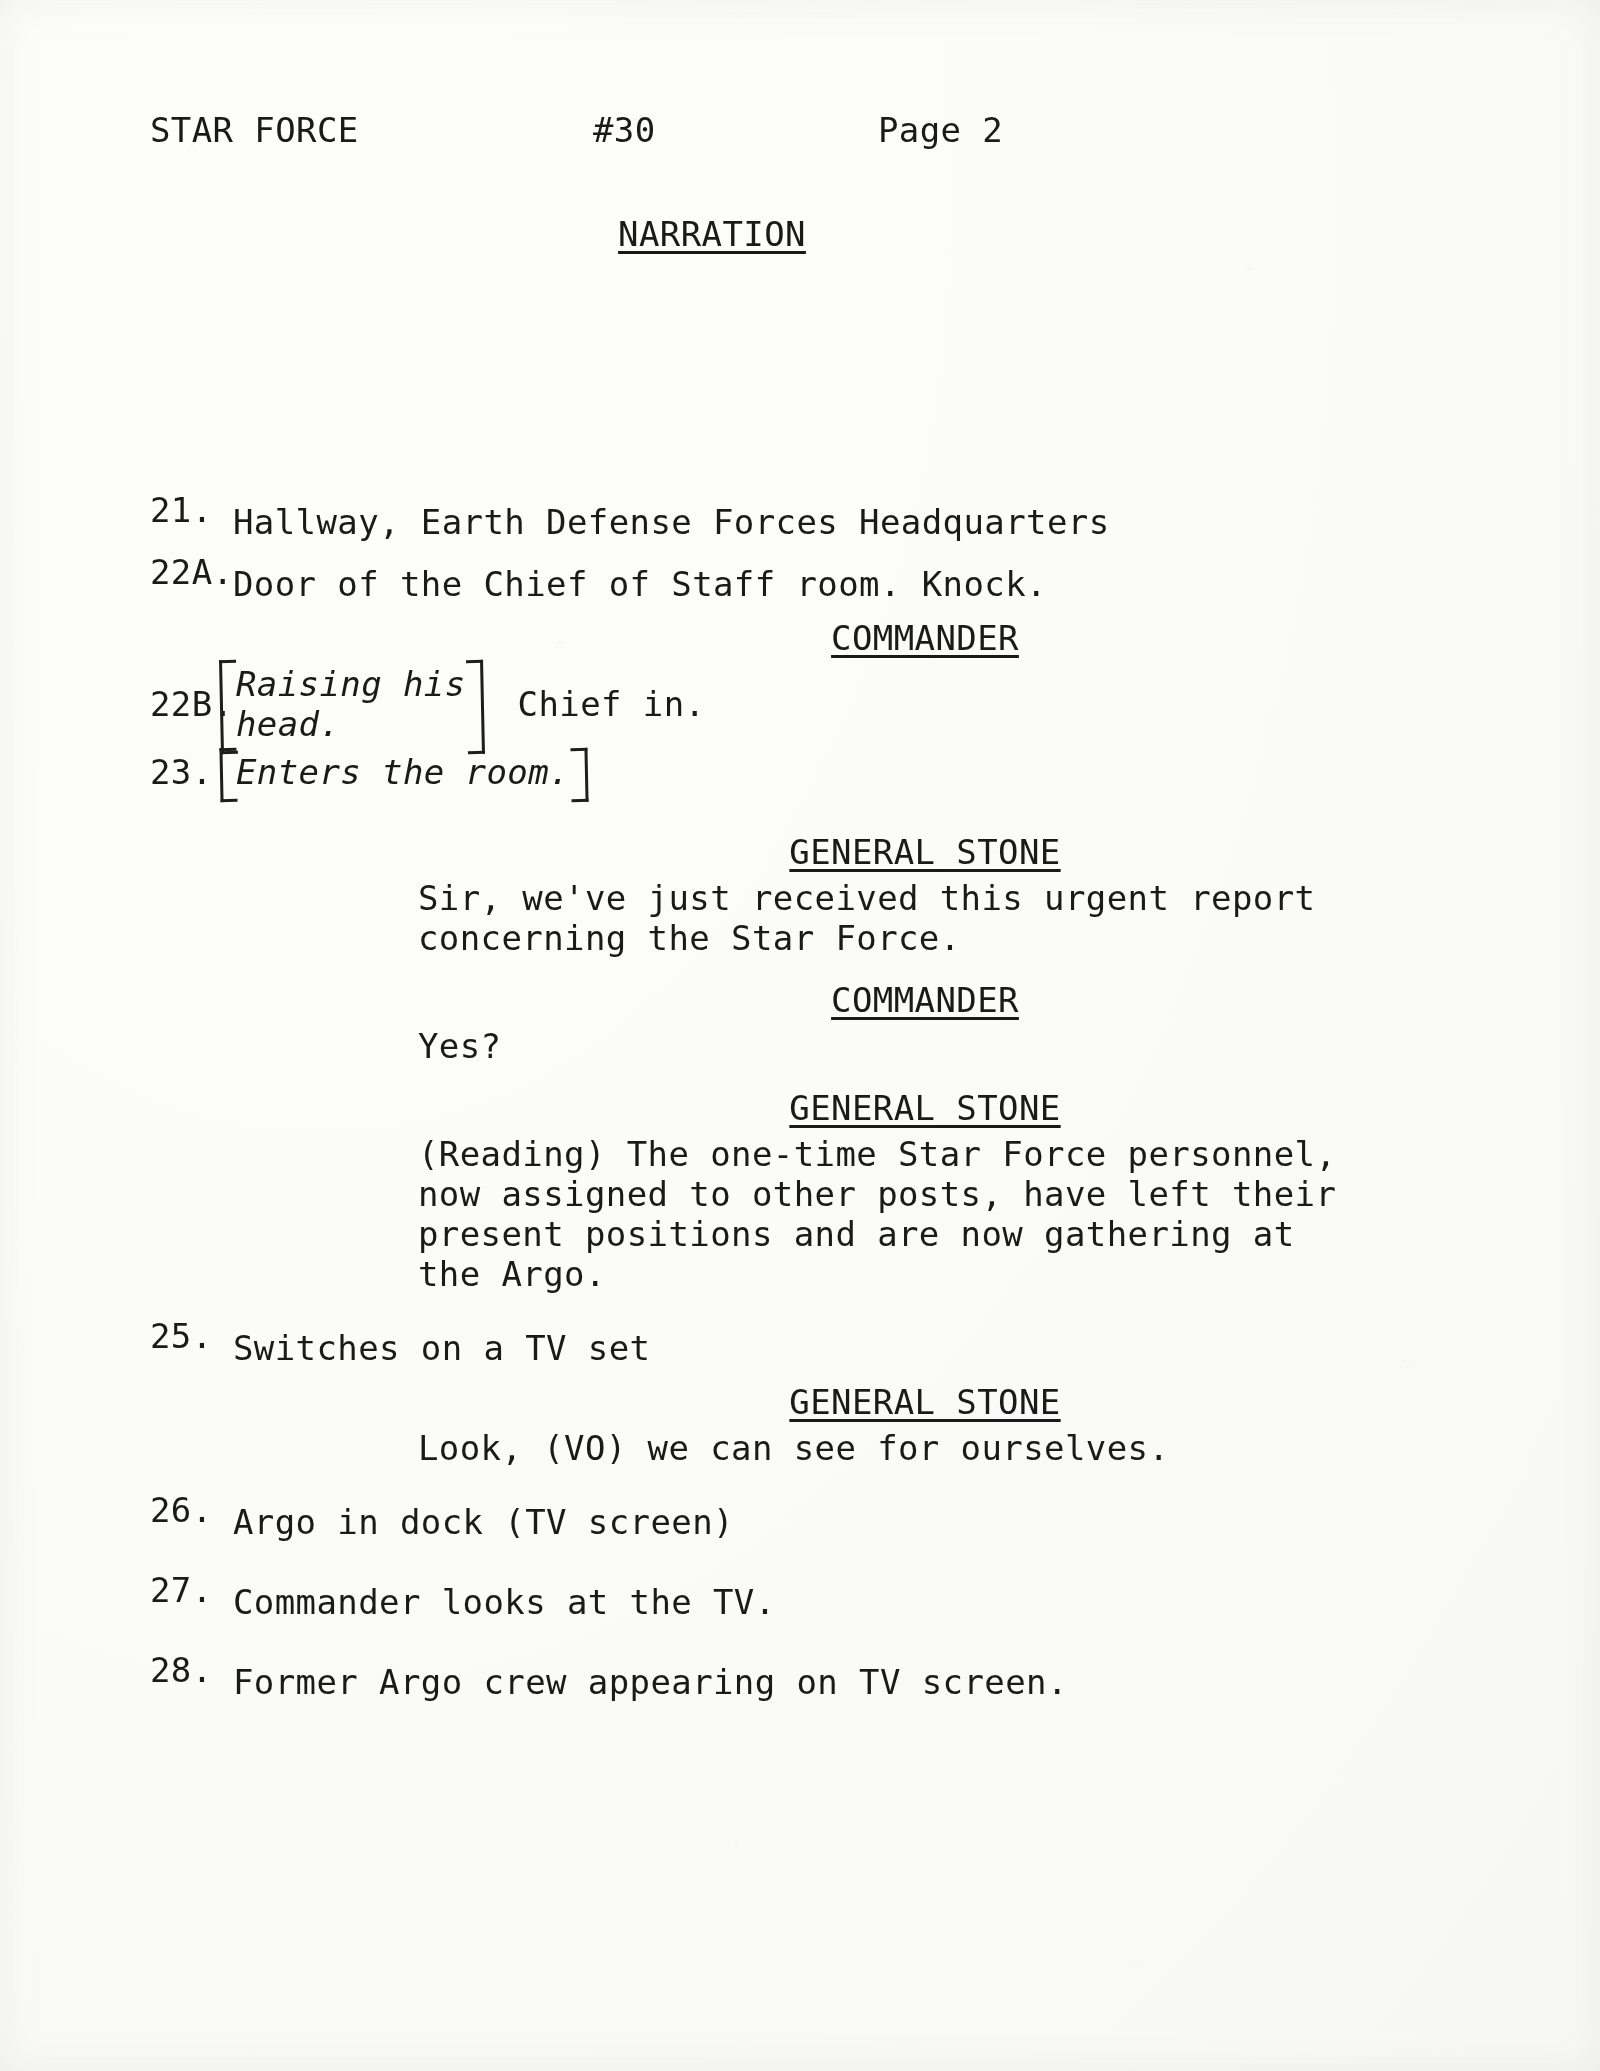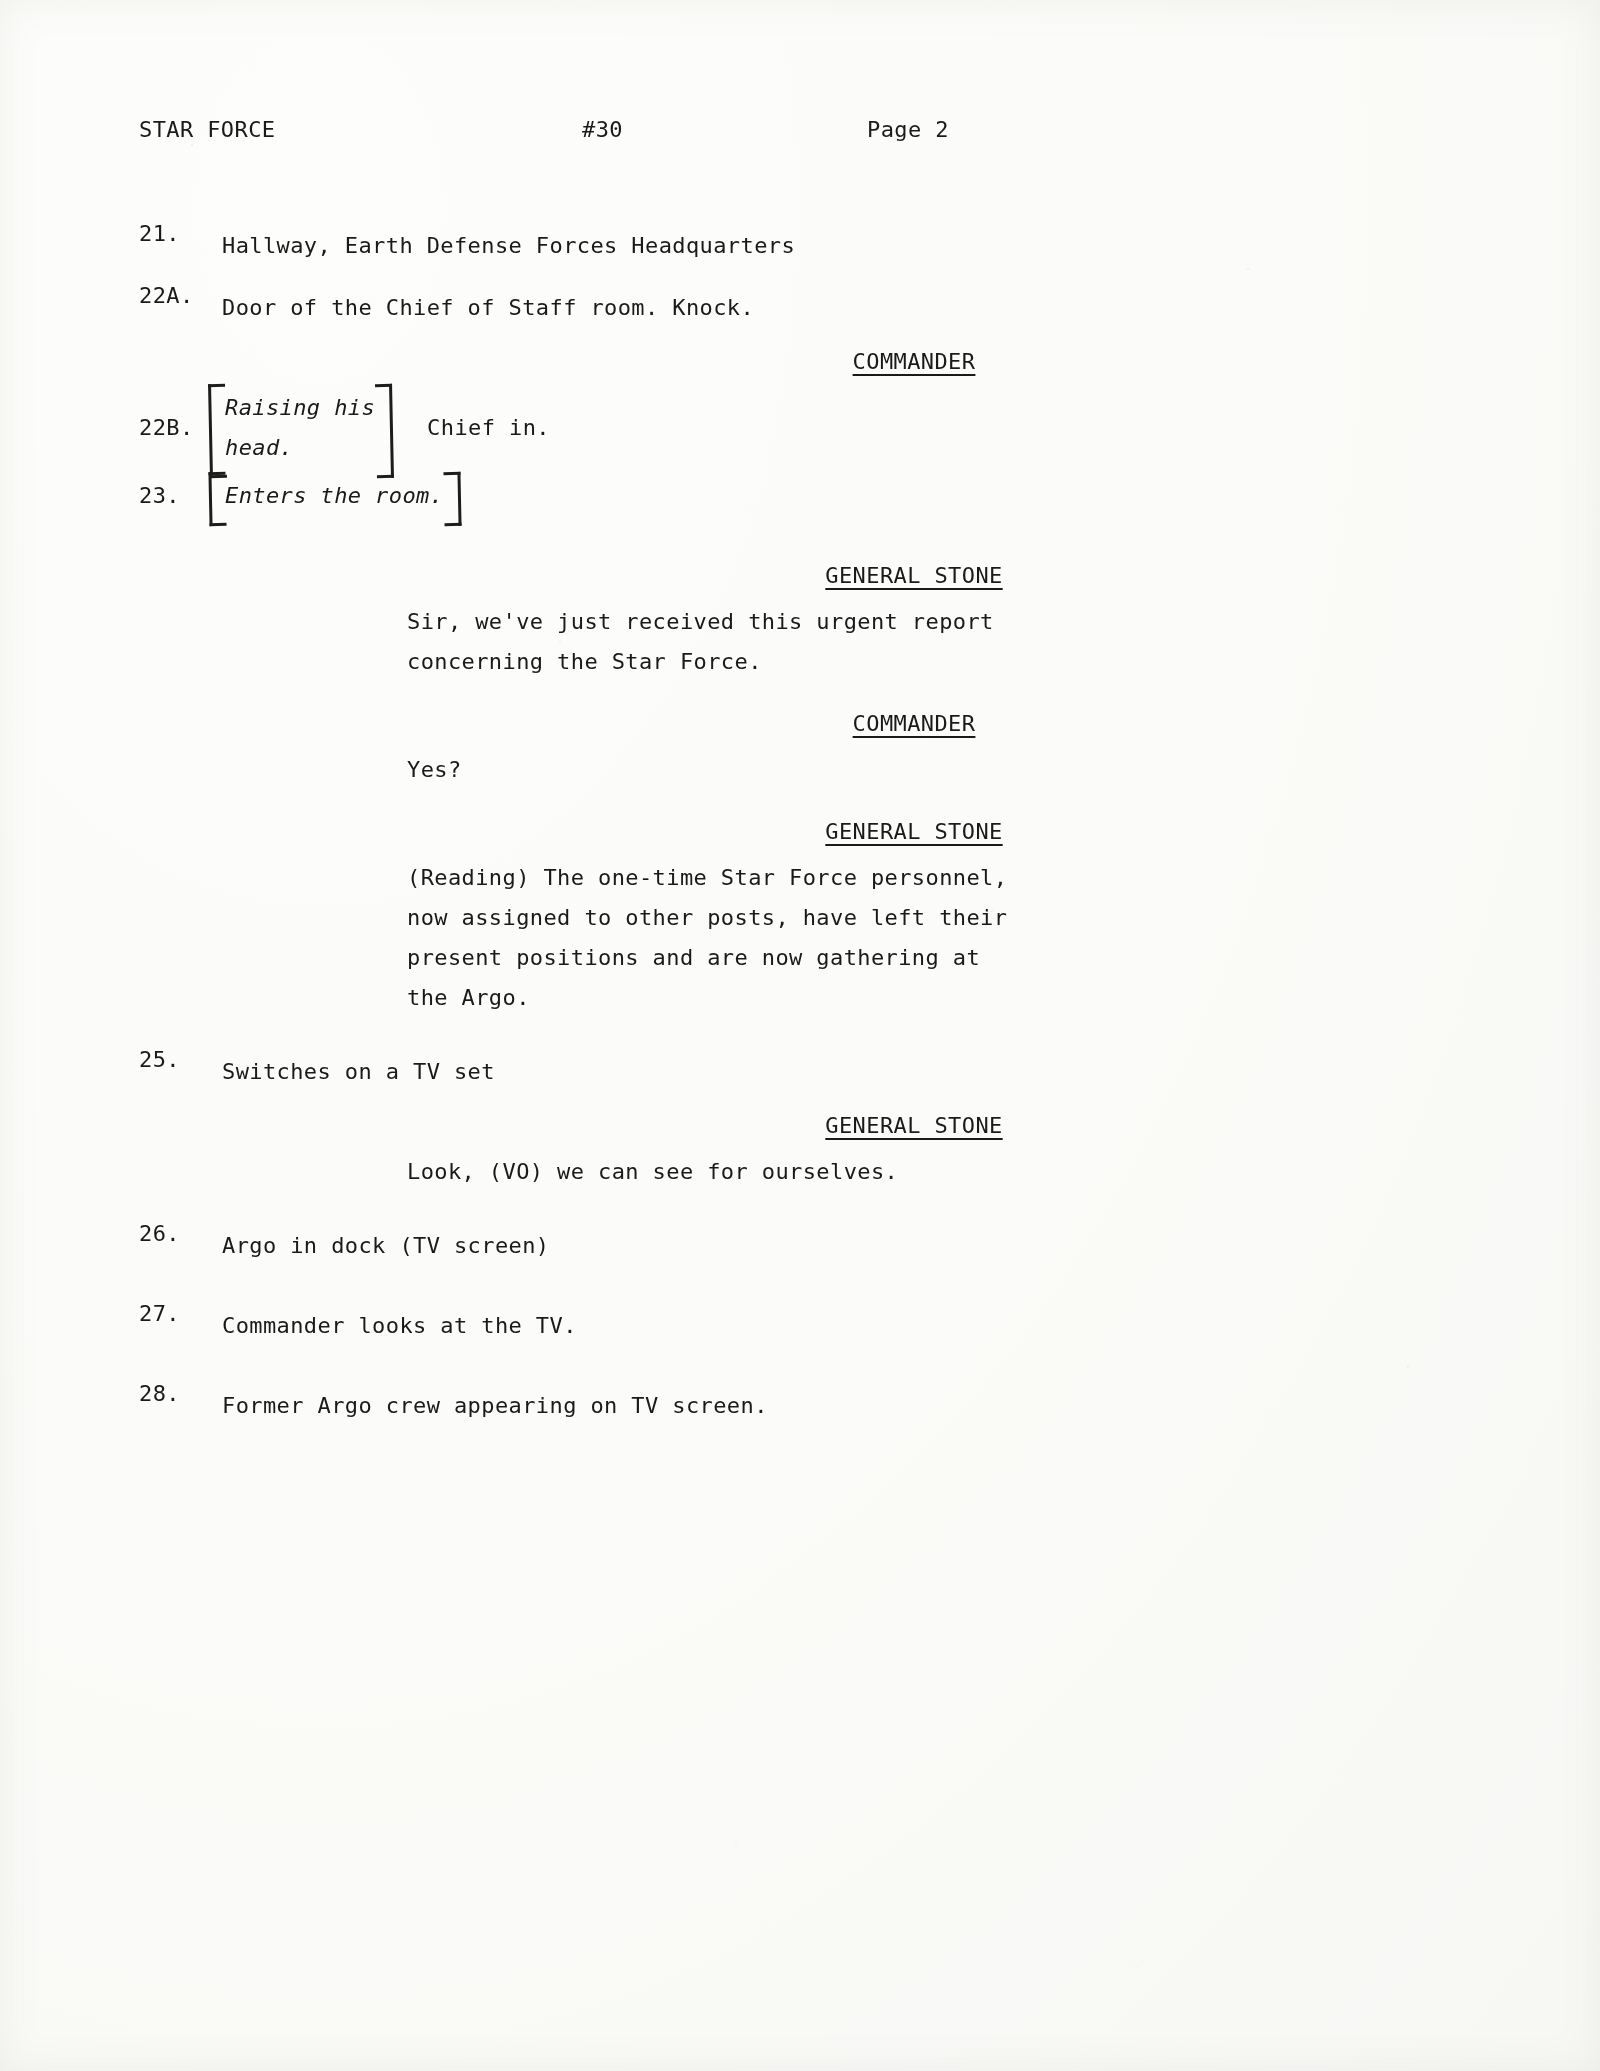--- a/index.html
+++ b/index.html
@@ -44,24 +44,24 @@
       radial-gradient(circle at 35% 31%, rgba(120,120,110,0.15) 0.7px, transparent 1.1px),
       radial-gradient(circle at 62% 44%, rgba(120,120,110,0.16) 0.7px, transparent 1.1px),
       radial-gradient(circle at 88% 66%, rgba(120,120,110,0.16) 0.8px, transparent 1.2px),
       radial-gradient(circle at 17% 74%, rgba(120,120,110,0.15) 0.7px, transparent 1.1px),
       radial-gradient(circle at 46% 89%, rgba(120,120,110,0.14) 0.7px, transparent 1.1px),
       radial-gradient(circle at 71% 95%, rgba(120,120,110,0.14) 0.7px, transparent 1.1px);
   }
 
   .sheet {
     position: absolute;
-    left: 139px;
+    left: 150px;
     top: 110px;
     width: 1260px;
-    font-size: 22px;
+    font-size: 34px;
     line-height: 40px;
     letter-spacing: 0.4px;
   }
 
   
   .header {
     position: relative;
     height: 60px;
     margin-bottom: 44px;
   }
@@ -148,20 +148,23 @@
   <div class="speckle"></div>
 
   <div class="sheet">
 
     <div class="header">
       <div class="h-title">STAR FORCE</div>
       <div class="h-episode">#30</div>
       <div class="h-page">Page 2</div>
     </div>
 
+    <div class="centered narration">
+      <span class="underline">NARRATION</span>
+    </div>
 
     <div class="scene">
       <div class="num">21.</div>
       <div class="txt">Hallway, Earth Defense Forces Headquarters</div>
     </div>
 
     <div class="scene">
       <div class="num">22A.</div>
       <div class="txt">Door of the Chief of Staff room.  Knock.</div>
     </div>

